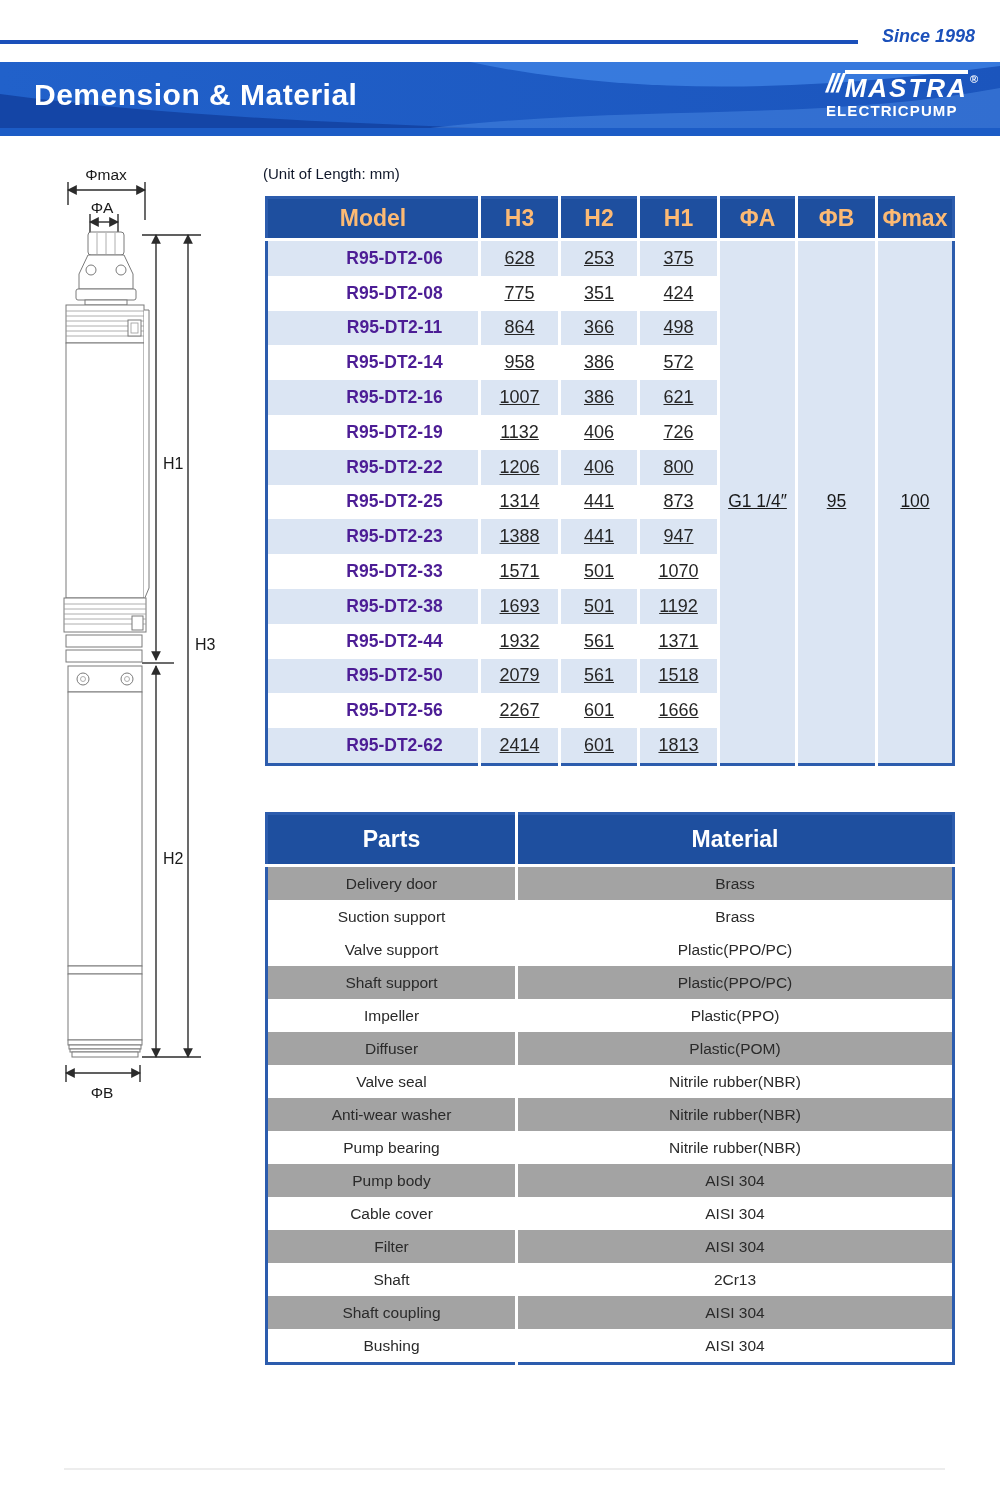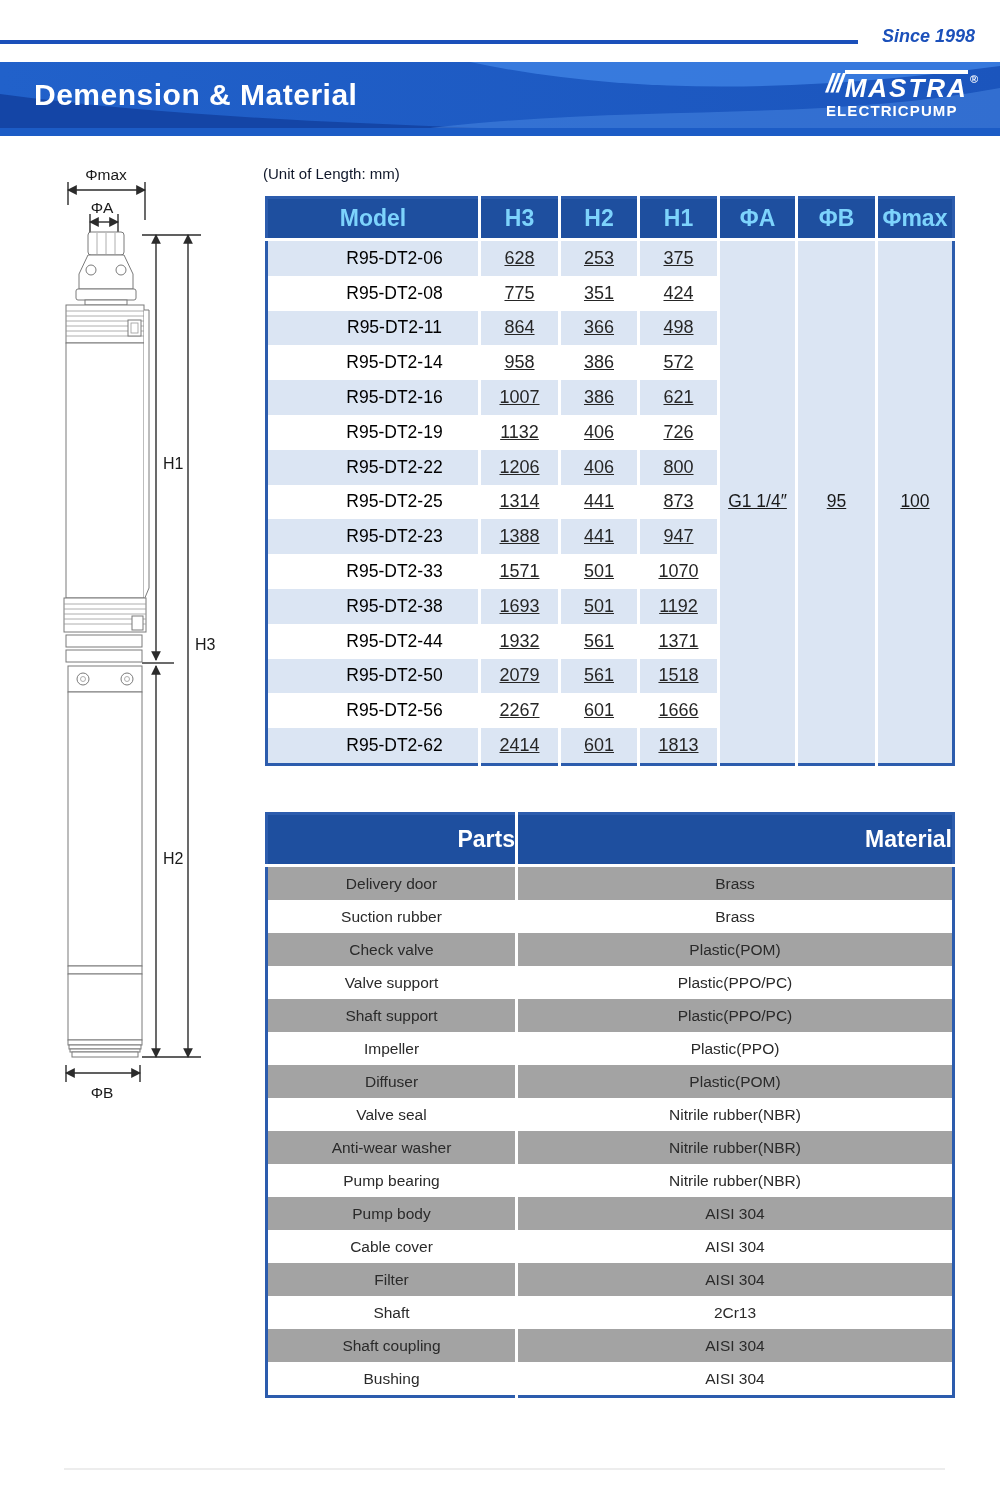--- a/index.html
+++ b/index.html
@@ -29,35 +29,35 @@
   .pump{position:absolute;left:38px;top:158px;}
   .pump .dim{stroke:#2b2b2b;stroke-width:1.4;fill:none;}
   .pump .body{stroke:#7a7a7a;stroke-width:1;fill:#fff;}
   .pump .thin{stroke:#9a9a9a;stroke-width:.8;fill:none;}
   .pump text{font-family:"Liberation Sans",sans-serif;font-size:15.5px;fill:#1a1a1a;}
   .pump text.hlbl{font-size:16px;}
 
   
   .dim-table{position:absolute;left:265px;top:196px;border-collapse:collapse;table-layout:fixed;
              width:687px;border:3px solid #2c5cad;}
-  .dim-table th{background:#1e4f9f;color:#7dd3fc;font-size:23px;font-weight:bold;height:39px;
+  .dim-table th{background:#1e4f9f;color:#fdba74;font-size:23px;font-weight:bold;height:39px;
                 border-bottom:3px solid #fff;padding:0;text-align:center;vertical-align:middle;}
   .dim-table th+th{border-left:3px solid #fff;}
   .dim-table td{height:34.8px;text-align:center;vertical-align:middle;font-size:18px;color:#262626;padding:0;}
   .dim-table td+td{border-left:3px solid #fff;text-decoration:underline;}
-  .dim-table .model-cell{font-weight:normal;font-size:17.5px;color:#000000;padding-left:43px;}
+  .dim-table .model-cell{font-weight:bold;font-size:17.5px;color:#4c1d95;padding-left:43px;}
   .row-light td{background:#dbe5f3;}
   .row-white td{background:#fff;}
   .dim-table .merged-cell{background:#dbe5f3;font-size:17.5px;color:#1a1a1a;}
 
   
   .parts-table{position:absolute;left:265px;top:812px;border-collapse:collapse;table-layout:fixed;
                width:687px;border:3px solid #2c5cad;}
   .parts-table th{background:#1e4f9f;color:#fff;font-size:23px;font-weight:bold;height:49px;
-                  border-bottom:3px solid #fff;padding:0;text-align:right;vertical-align:middle;}
+                  border-bottom:3px solid #fff;padding:0;text-align:center;vertical-align:middle;}
   .parts-table th+th{border-left:3px solid #fff;}
   .parts-table td{height:33px;text-align:center;vertical-align:middle;font-size:15.5px;color:#2a2a2a;padding:0;}
   .parts-table td+td{border-left:3px solid #fff;}
   .prow-light td{background:#a3a3a3;}
   .prow-white td{background:#fff;}
 
   .footer-line{position:absolute;left:64px;top:1468px;width:881px;height:2px;background:#ededed;}
 </style>
 </head>
 <body>
@@ -311,26 +311,22 @@
         <th>Parts</th>
         <th>Material</th>
       </tr>
     </thead>
     <tbody>
         <tr class="prow-light">
           <td>Delivery door</td>
           <td>Brass</td>
         </tr>
         <tr class="prow-white">
-          <td>Suction rubber</td>
+          <td>Suction support</td>
           <td>Brass</td>
-        </tr>
-        <tr class="prow-light">
-          <td>Check valve</td>
-          <td>Plastic(POM)</td>
         </tr>
         <tr class="prow-white">
           <td>Valve support</td>
           <td>Plastic(PPO/PC)</td>
         </tr>
         <tr class="prow-light">
           <td>Shaft support</td>
           <td>Plastic(PPO/PC)</td>
         </tr>
         <tr class="prow-white">

